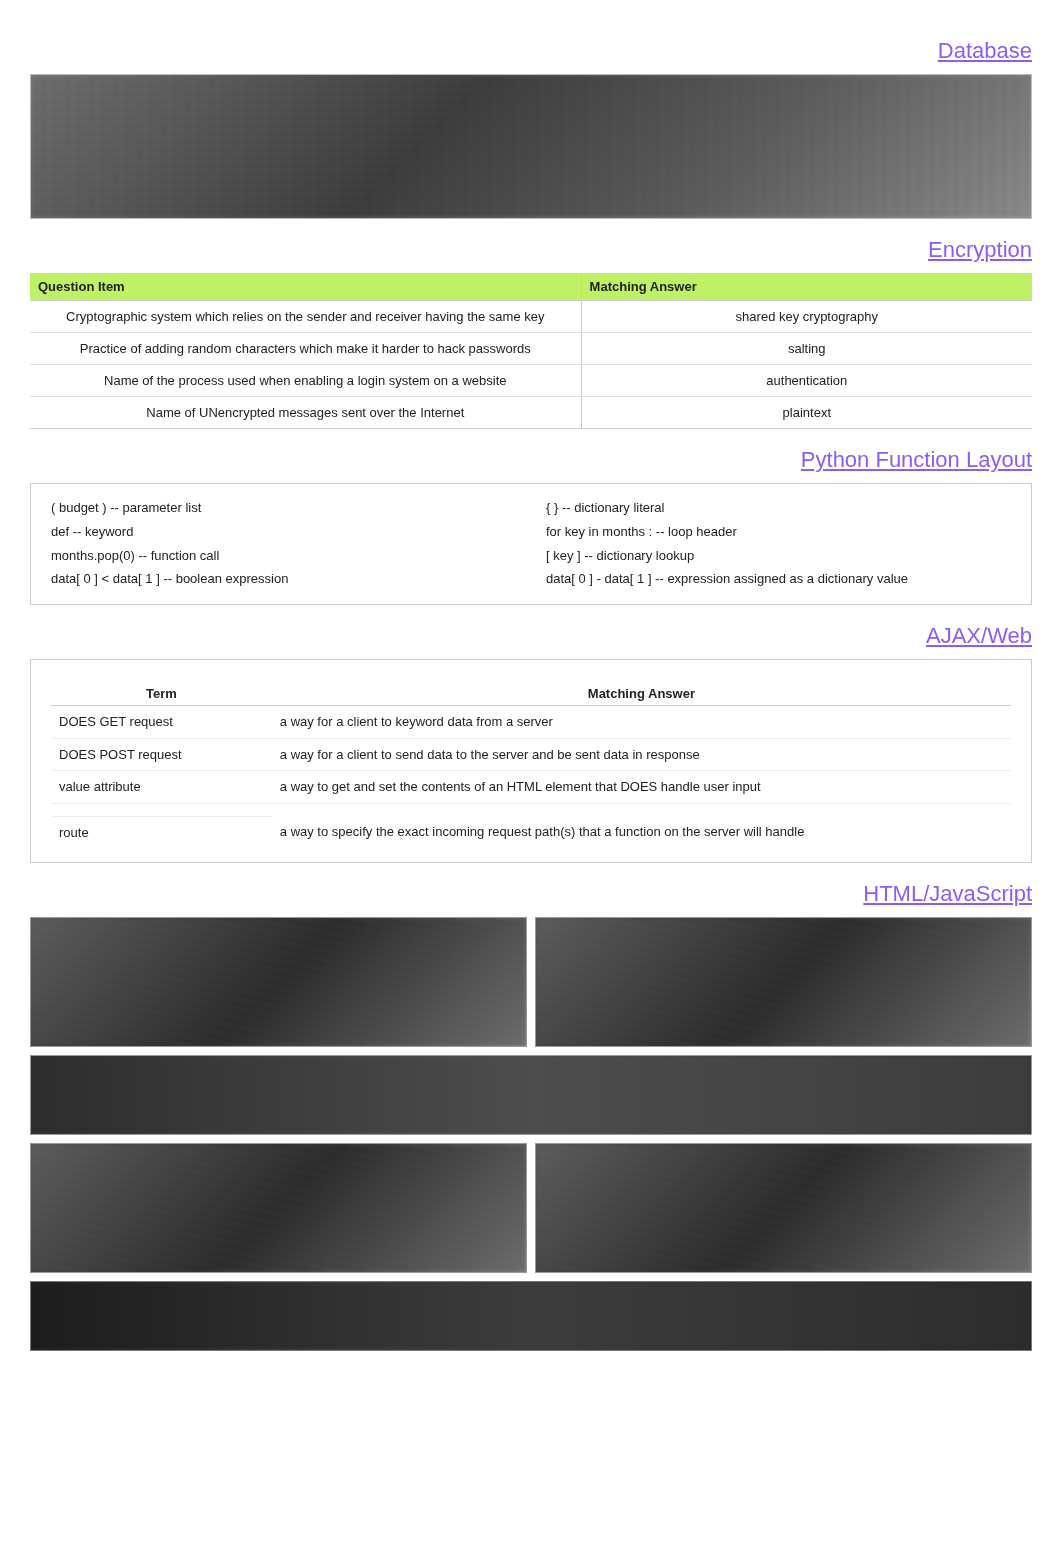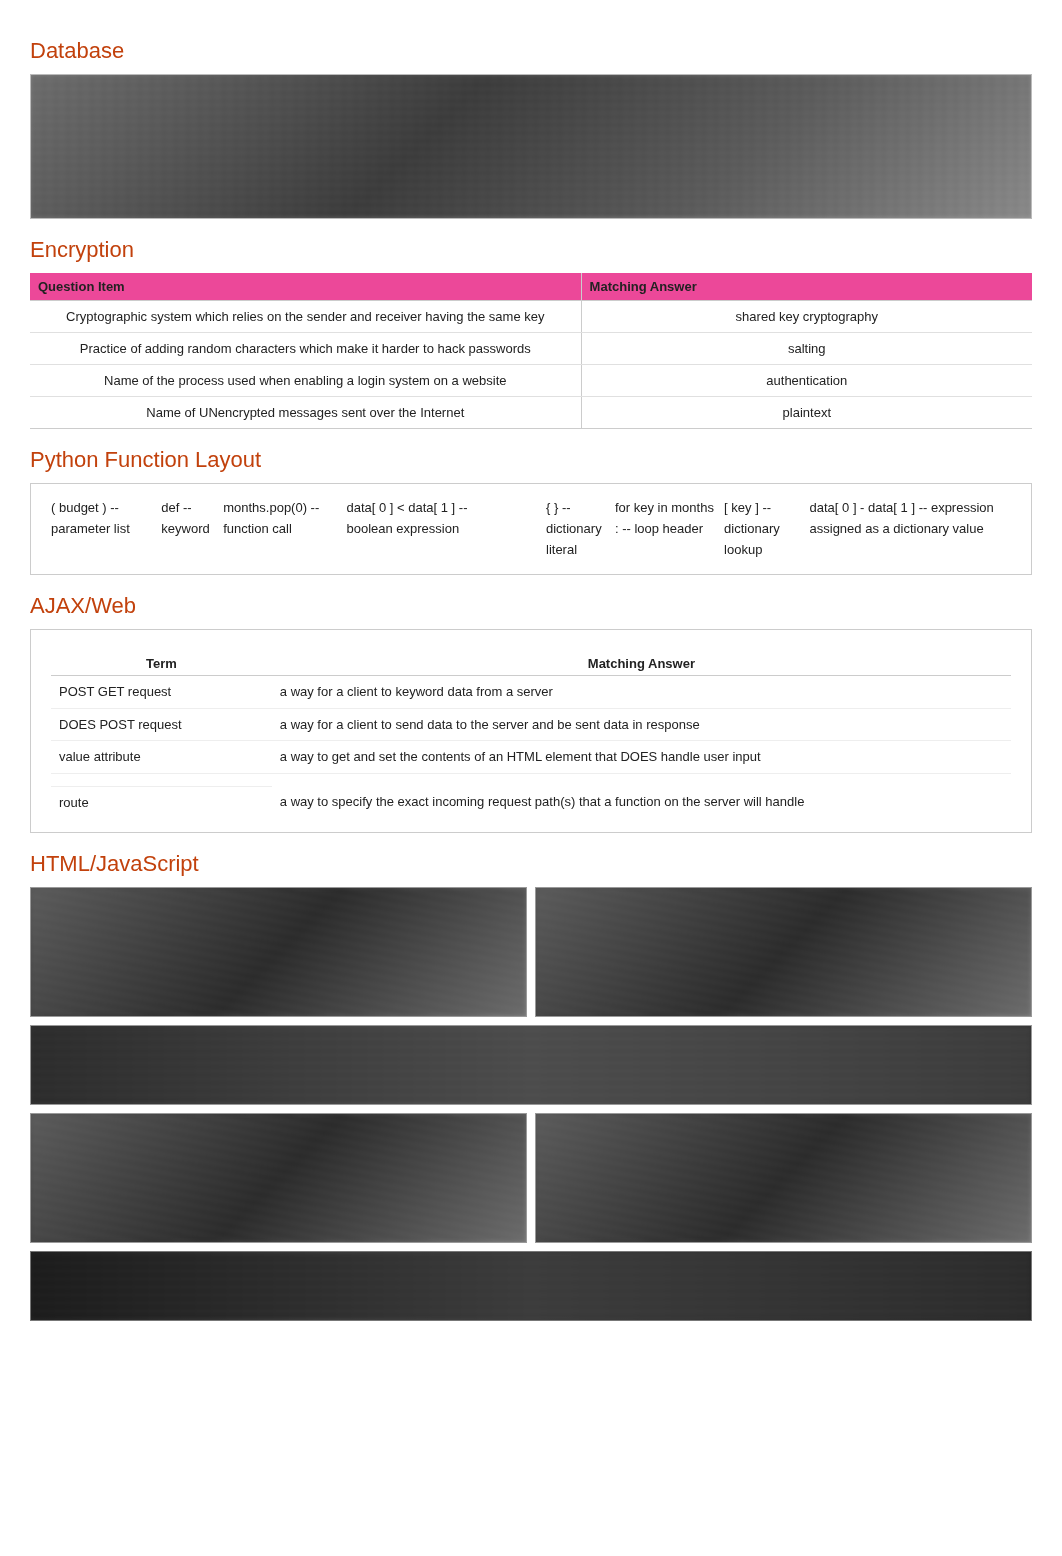--- a/index.html
+++ b/index.html
@@ -10,40 +10,41 @@
       color: #222;
       width: 1062px;
     }
 
     .page-wrapper {
       width: 1062px;
       padding: 20px 30px;
     }
 
     .section-title {
-      text-align: left;
-      color: #c2410c;
+      text-align: right;
+      color: #8b5cf6;
       font-size: 22px;
       font-weight: normal;
       margin: 18px 0 10px 0;
+      text-decoration: underline;
     }
 
     
     .match-table {
       width: 100%;
       border-collapse: collapse;
       margin-bottom: 10px;
     }
     .match-table th {
       font-weight: bold;
       font-size: 13px;
       padding: 6px 8px;
       border-bottom: 1px solid #ccc;
       text-align: left;
-      background: #ec4899;
+      background: #bef264;
       margin-left: 24px;
     }
     .match-table td {
       padding: 8px 8px;
       border-bottom: 1px solid #e0e0e0;
       vertical-align: top;
       font-size: 13px;
       text-align: center;
     }
     .match-table tr:last-child td {
@@ -59,21 +60,21 @@
       padding: 14px 20px;
     }
     .python-grid {
       display: grid;
       grid-template-columns: 1fr 1fr;
       gap: 4px 30px;
       font-size: 13px;
     }
     .python-grid .col {
       display: flex;
-      flex-direction: row;
+      flex-direction: column;
       gap: 3px;
     }
     .python-grid .col p {
       line-height: 1.6;
       font-size: 13px;
     }
 
     
     .ajax-box {
       border: 1px solid #ccc;
@@ -243,21 +244,21 @@
     <div class="ajax-box">
       <table class="ajax-table">
         <thead>
           <tr>
             <th class="col-term">Term</th>
             <th class="col-match">Matching Answer</th>
           </tr>
         </thead>
         <tbody id="ajax-tbody">
             <tr>
-      <td class="col-term">POST GET request</td>
+      <td class="col-term">DOES GET request</td>
       <td class="col-match">a way for a client to keyword data from a server</td>
     </tr>
             <tr>
       <td class="col-term">DOES POST request</td>
       <td class="col-match">a way for a client to send data to the server and be sent data in response</td>
     </tr>
             <tr>
       <td class="col-term">value  attribute</td>
       <td class="col-match">a way to get and set the contents of an HTML element that        DOES  handle user input</td>
     </tr>

